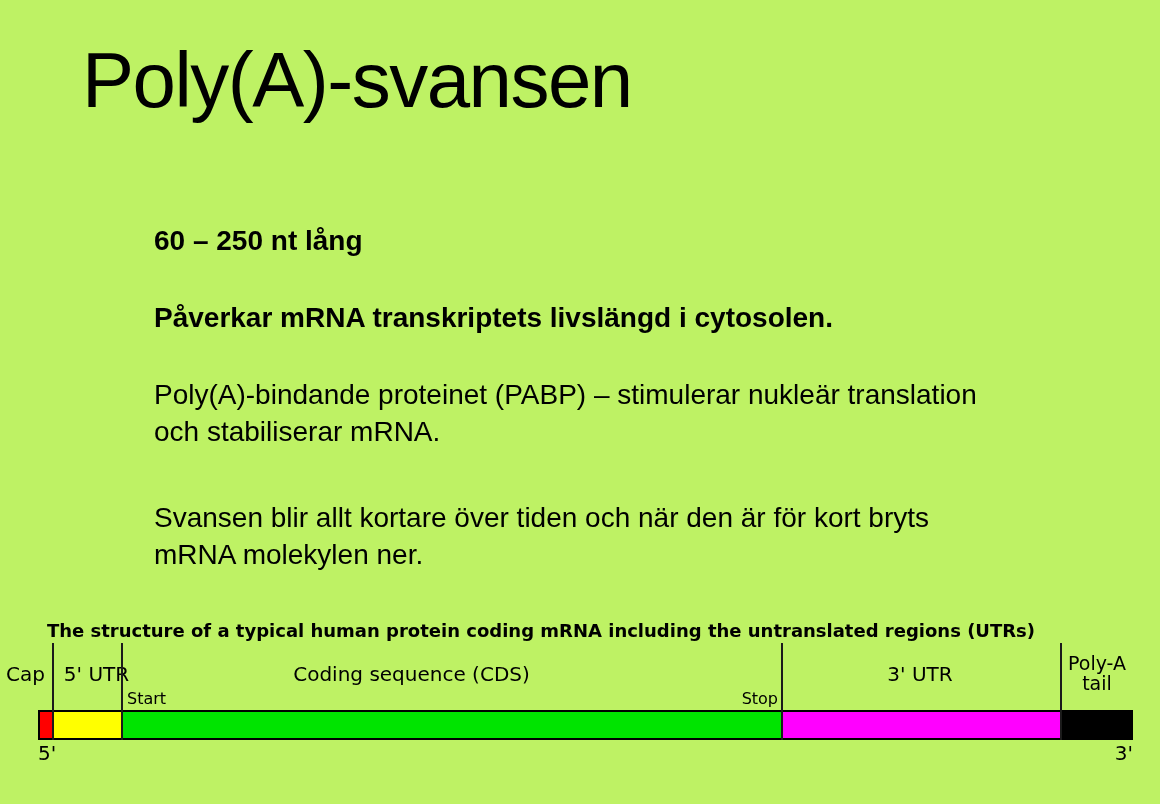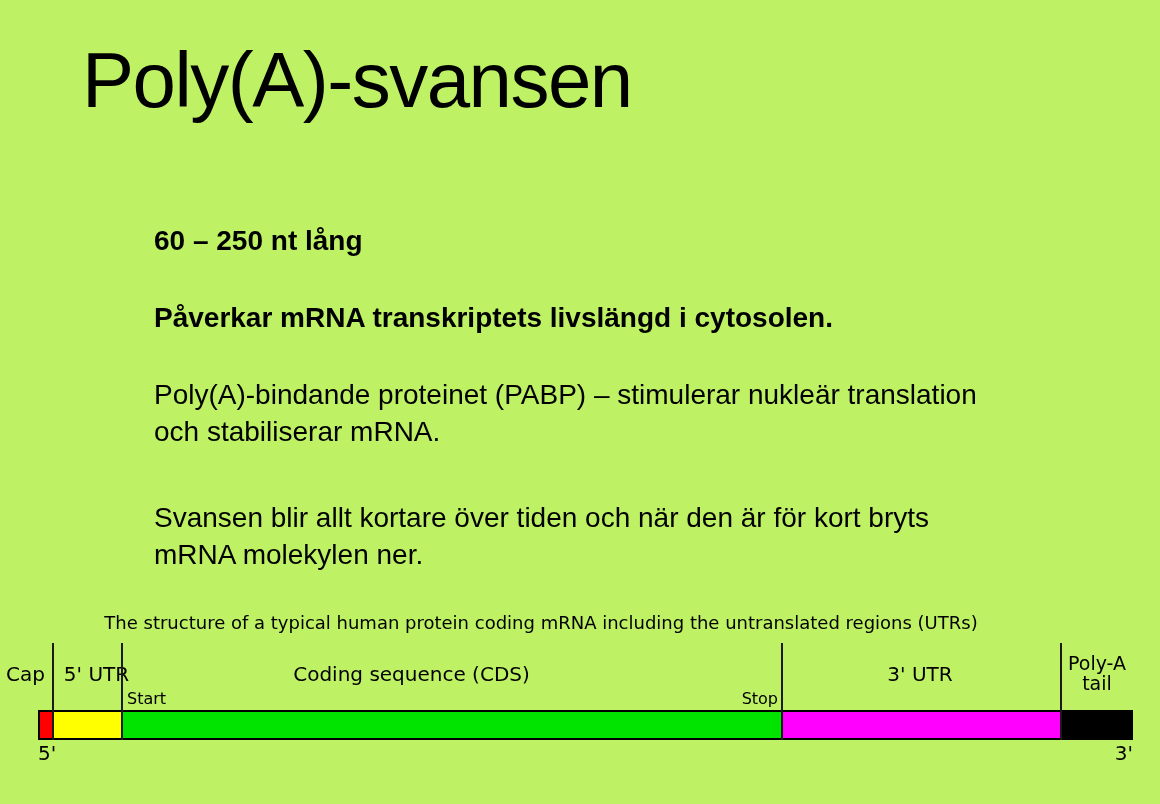--- a/index.html
+++ b/index.html
@@ -21,22 +21,22 @@
   .para.p1 { top:145px; }
   .para.p2 { top:222px; }
   .para.p3 { top:299px; }
   .para.p4 { top:376px; }
   .para.p5 { top:487px;margin-top:12px; }
 
   
   .diagram { position:absolute; left:0; top:600px; width:1160px; height:180px;
              font-family:"DejaVu Sans", sans-serif; }
   .diagram-title {
-    position:absolute; left:541px; top:12px; transform:translateX(-50%);
-    font-weight:400; font-size:18px; white-space:nowrap;
+    position:absolute; left:541px; top:20px; transform:translateX(-50%);
+    font-weight:700; font-size:18px; white-space:nowrap;
   }
   .vline { position:absolute; top:43px; height:97px; width:2px;
            background:#1b1b1b; z-index:3; }
   .vl1 { left:52px; }
   .vl2 { left:121px; }
   .vl3 { left:781px; }
   .vl4 { left:1060px; }
   .bar {
     position:absolute; left:38px; top:110px; width:1095px; height:30px;
     border:2px solid #000; box-sizing:border-box;

